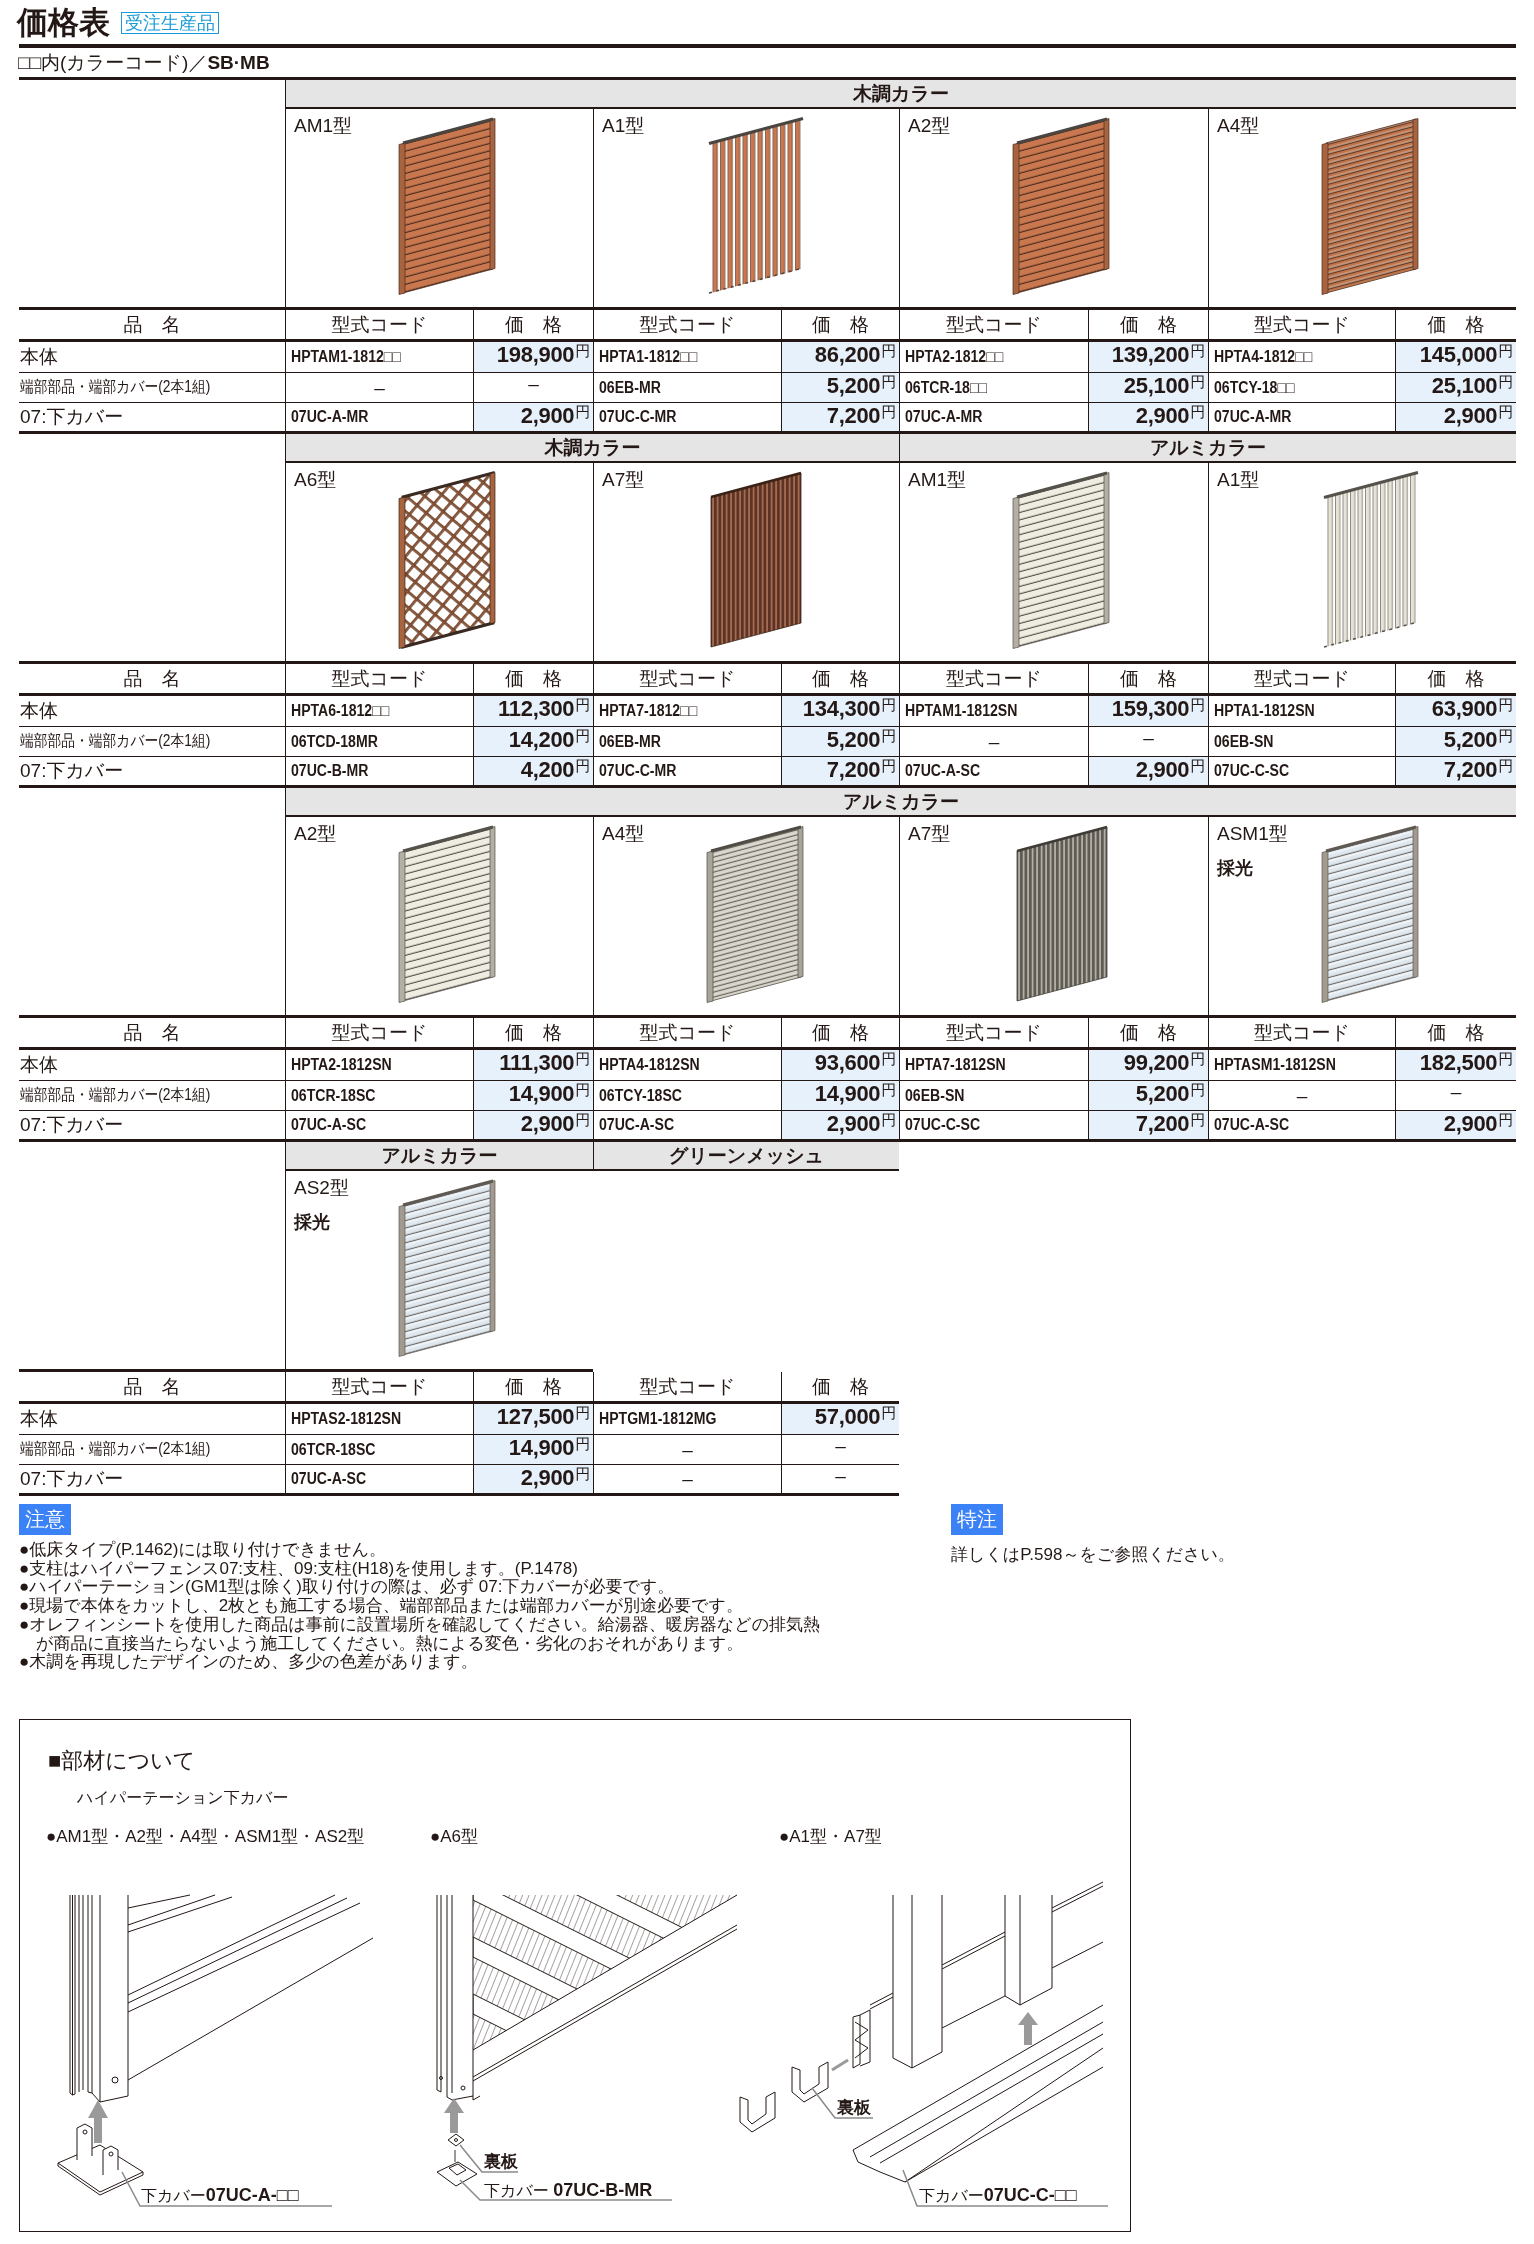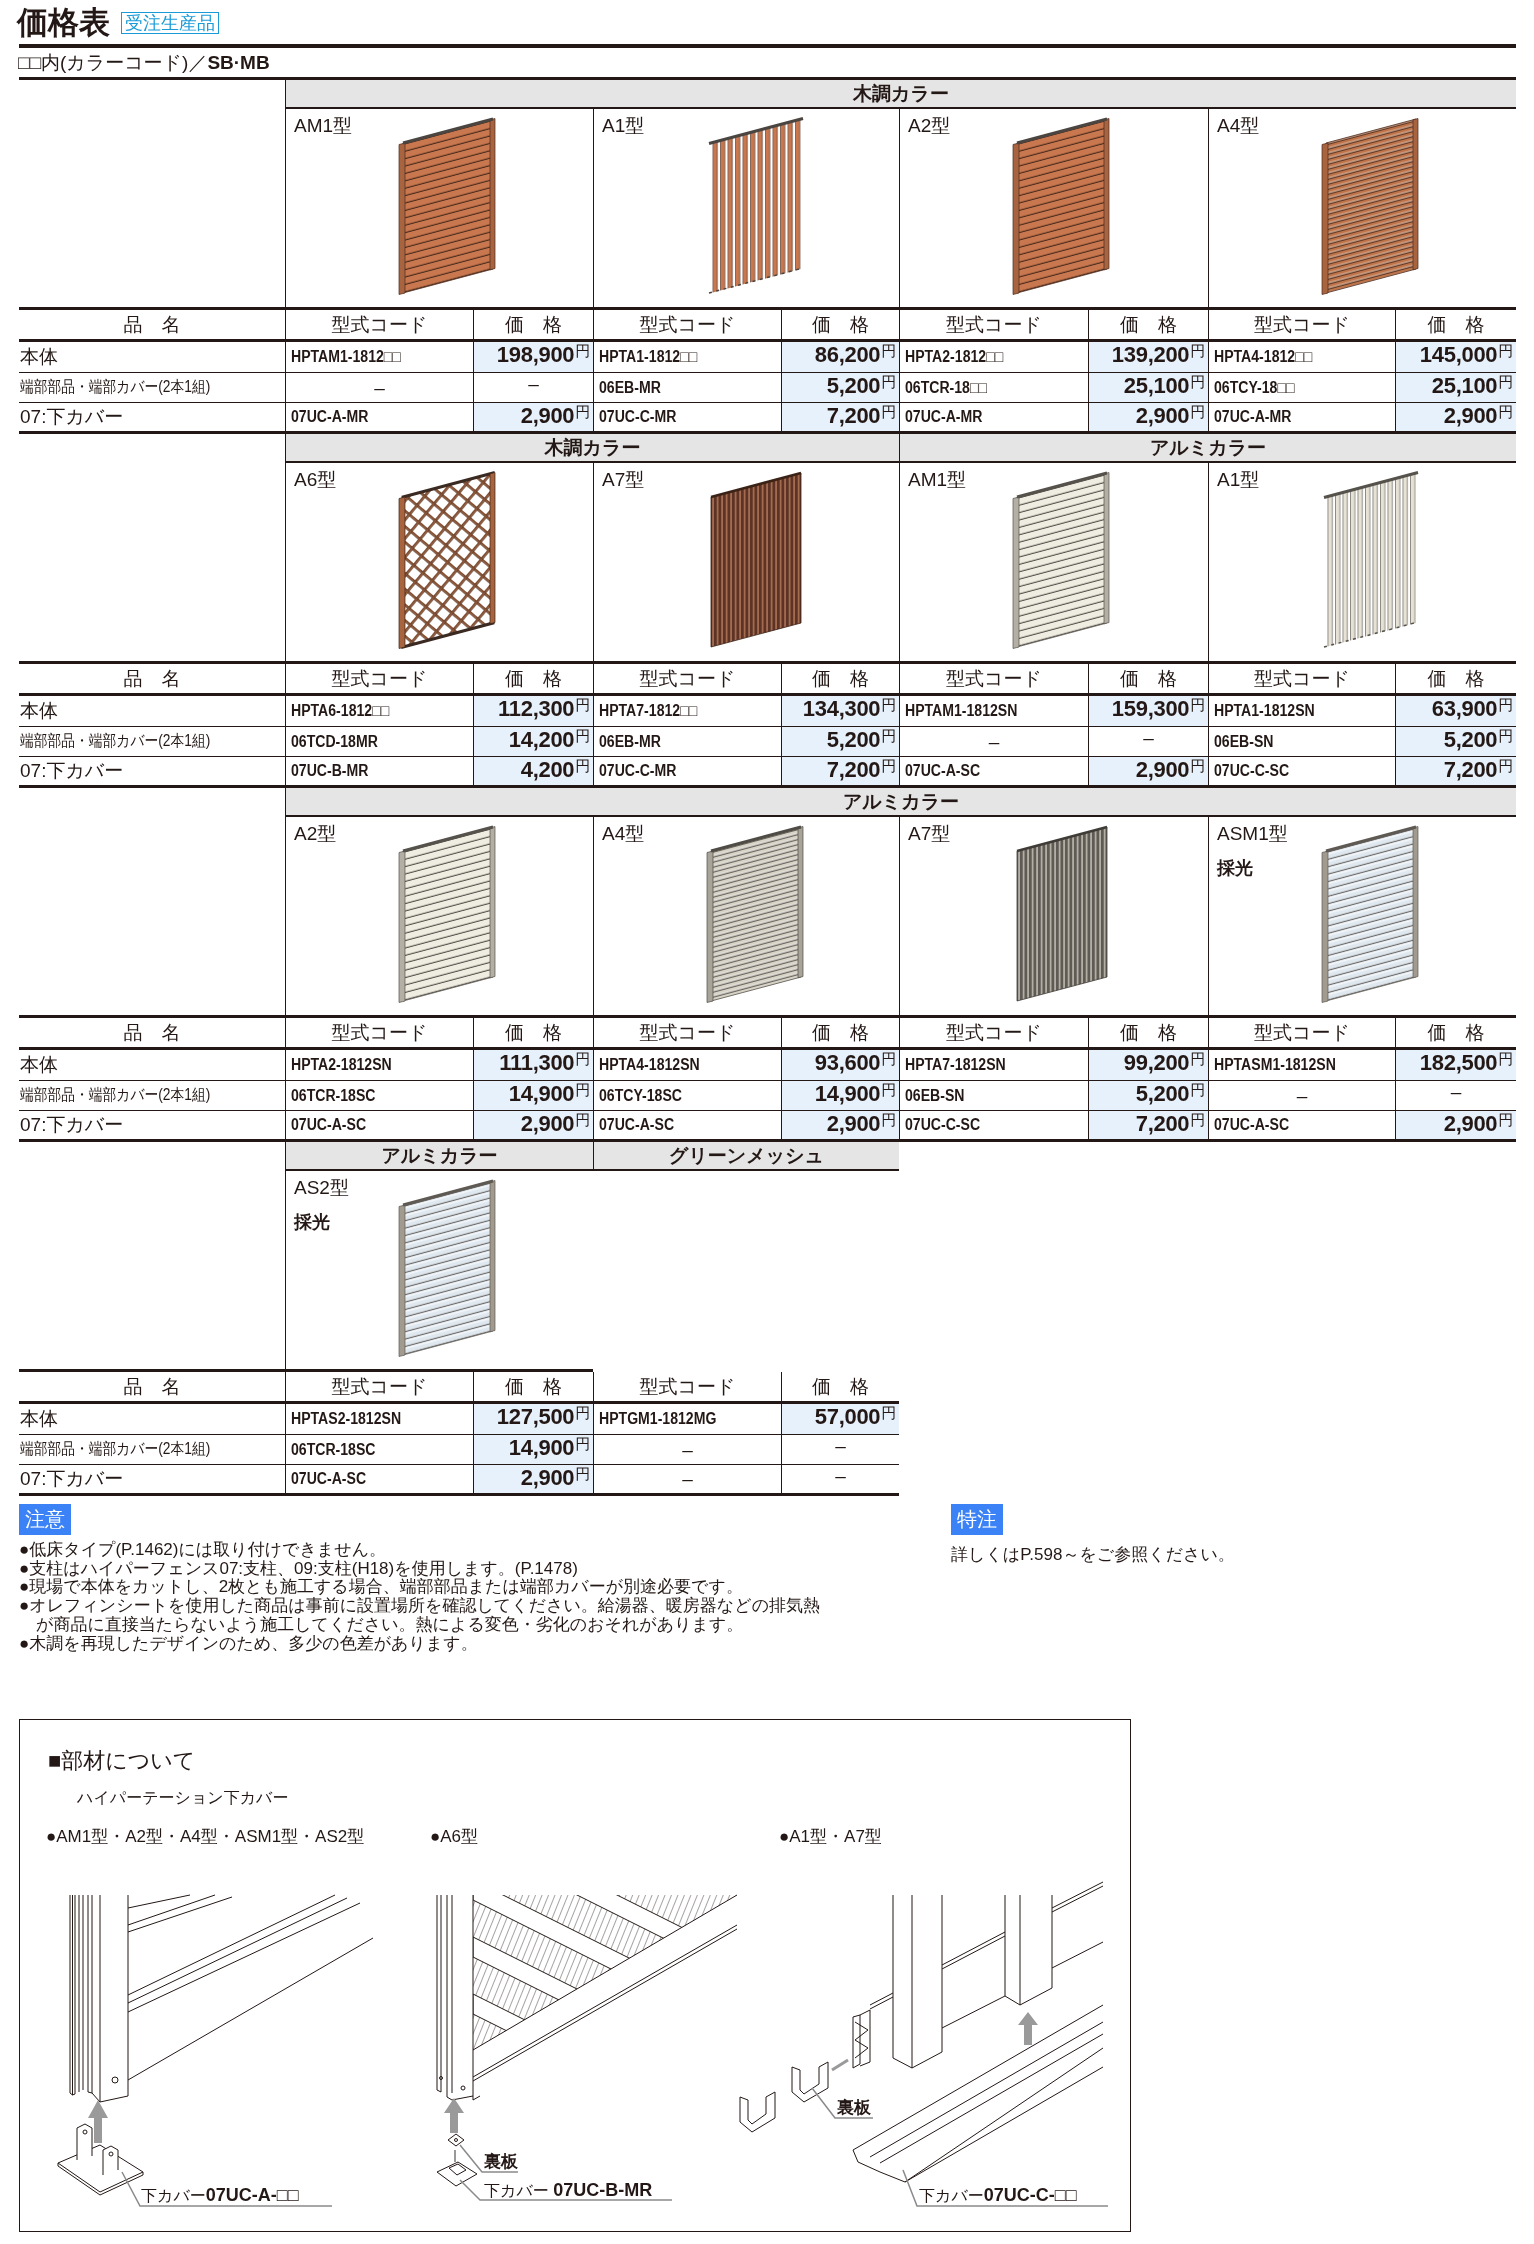--- a/index.html
+++ b/index.html
@@ -686,20 +686,21 @@
         <span>–</span>
       </div>
   </div>
   <div class="rule" style="top:354px;width:880px"></div>
 </div>
 
 <div class="abs gbadge" style="left:19px;top:1504px">注意</div>
 <div class="abs notes">
   <div>●低床タイプ(P.1462)には取り付けできません。</div>
   <div>●支柱はハイパーフェンス07:支柱、09:支柱(H18)を使用します。(P.1478)</div>
+  <div>●ハイパーテーション(GM1型は除く)取り付けの際は、必ず 07:下カバーが必要です。</div>
   <div>●現場で本体をカットし、2枚とも施工する場合、端部部品または端部カバーが別途必要です。</div>
   <div>●オレフィンシートを使用した商品は事前に設置場所を確認してください。給湯器、暖房器などの排気熱</div>
   <div class="cont">が商品に直接当たらないよう施工してください。熱による変色・劣化のおそれがあります。</div>
   <div>●木調を再現したデザインのため、多少の色差があります。</div>
 </div>
 <div class="abs gbadge" style="left:951px;top:1504px">特注</div>
 <div class="abs sp-text">詳しくはP.598～をご参照ください。</div>
 
 <div class="abs pbox">
   <svg width="1112" height="513" viewBox="19 1719 1112 513">

